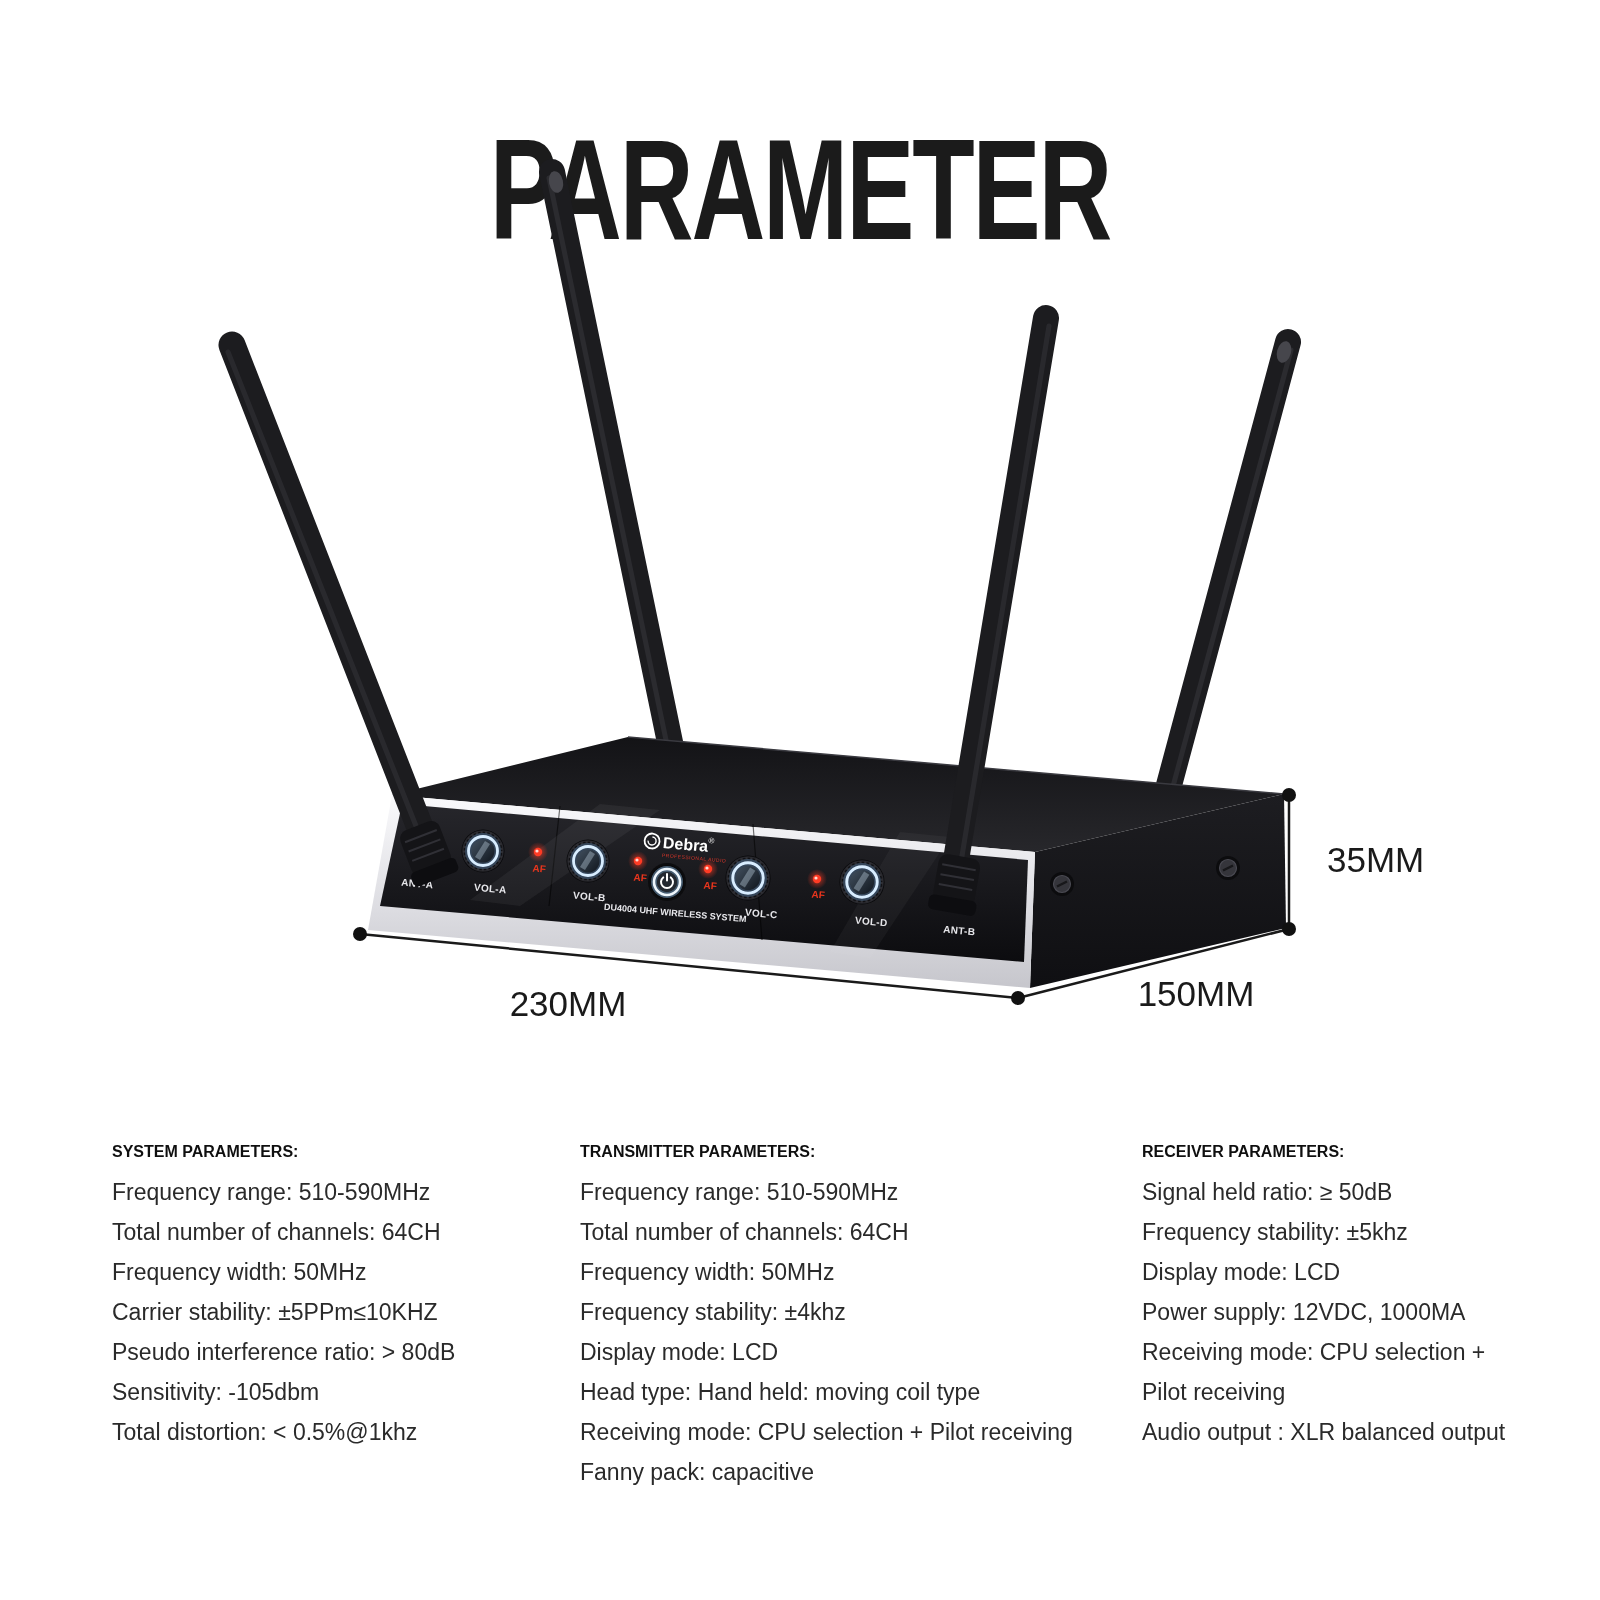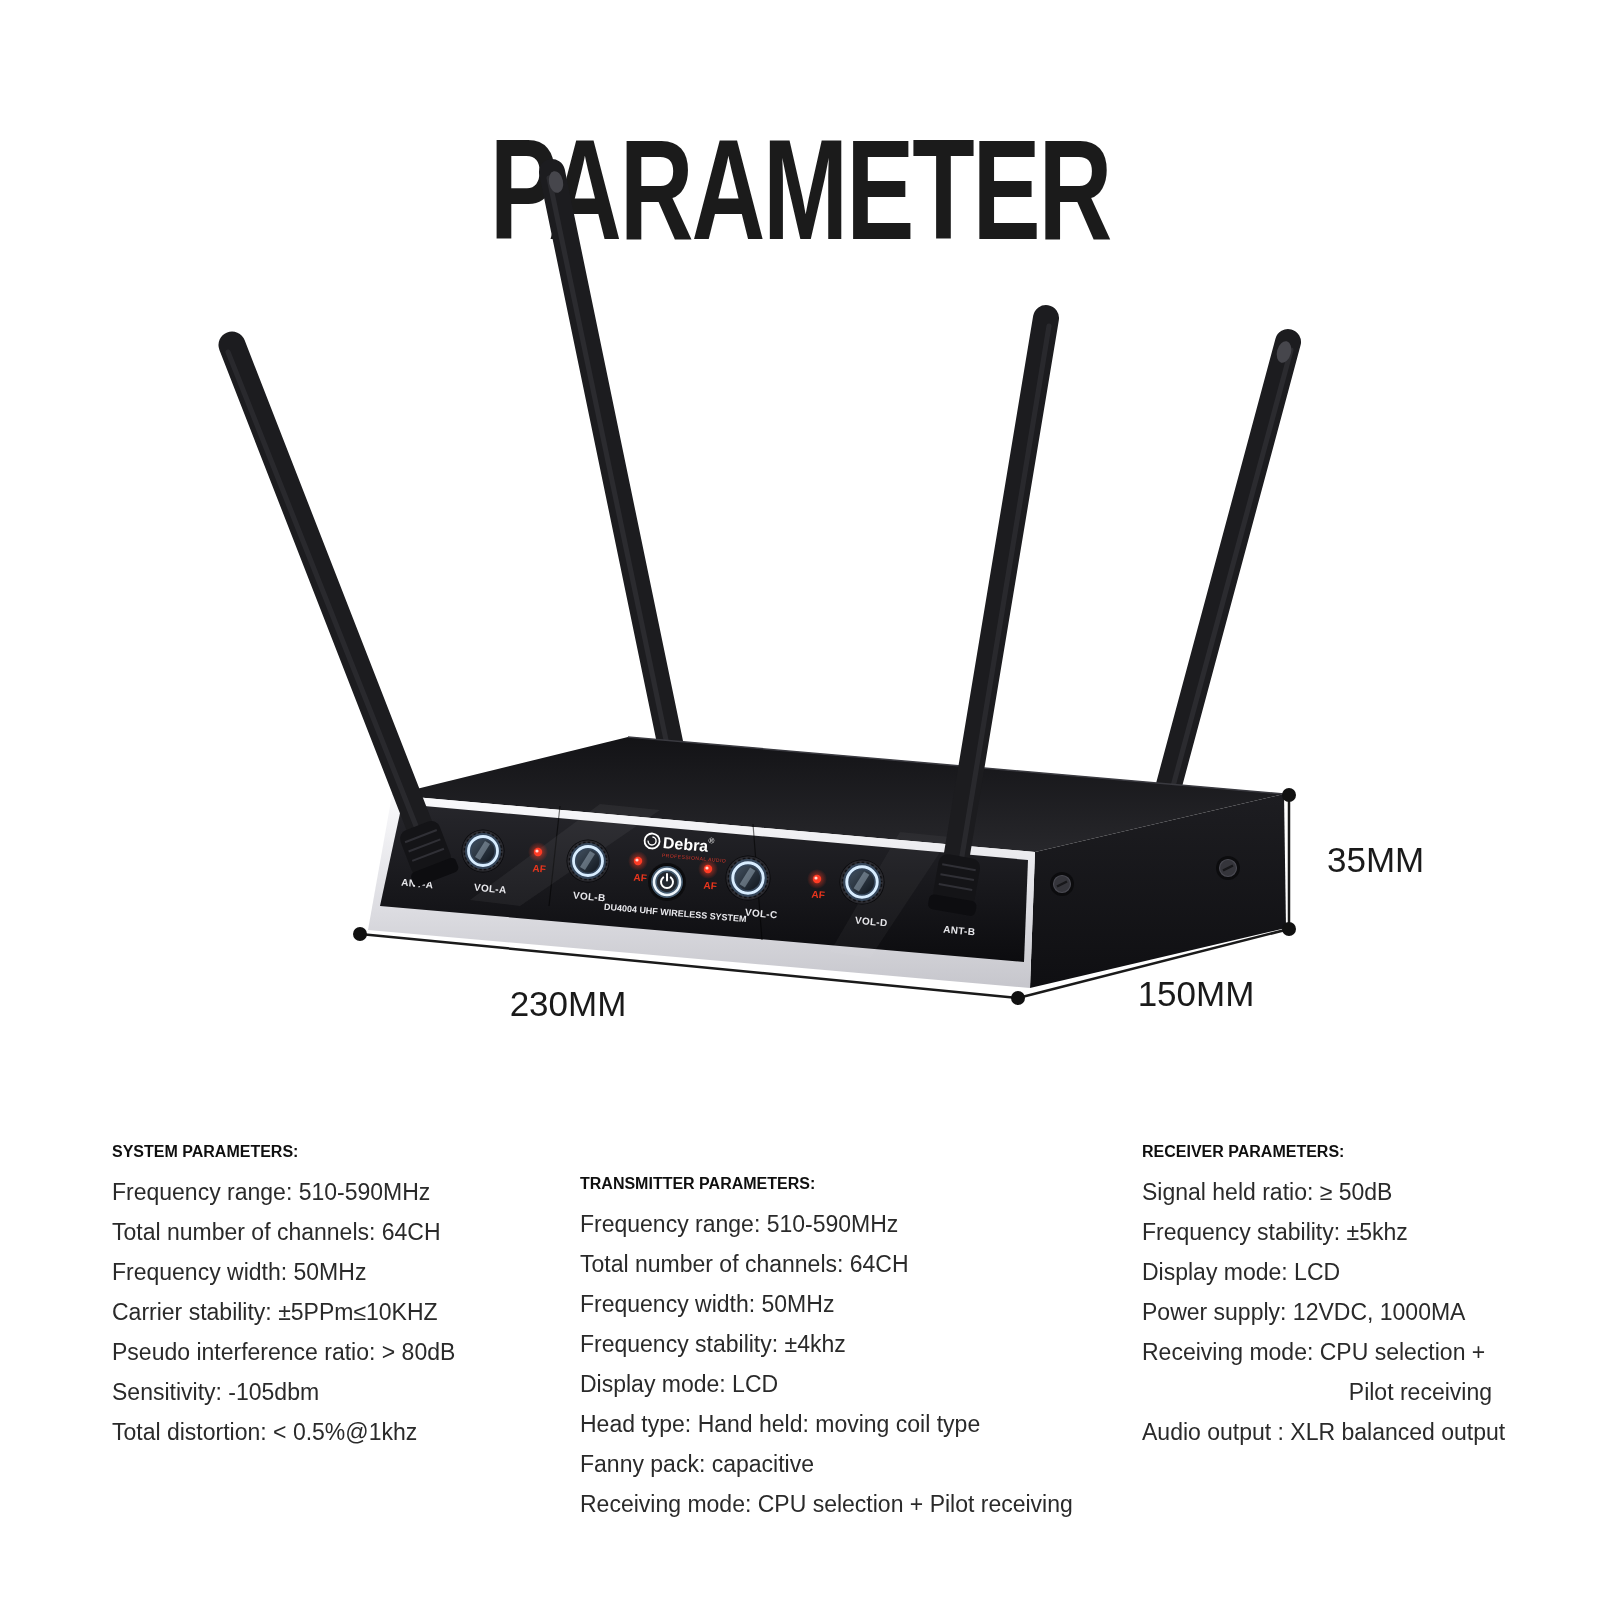--- a/index.html
+++ b/index.html
@@ -9,23 +9,23 @@
   .title-wrap span{display:inline-block;font-size:142px;font-weight:bold;
        letter-spacing:-3px;color:#1b1b1b;transform:scaleX(0.72);transform-origin:center top;
        white-space:nowrap;}
   .stage{position:absolute;left:0;top:0;width:1600px;height:1600px;}
   svg{font-family:"Liberation Sans",sans-serif;}
   .spec-col{position:absolute;top:1132px;font-size:23px;line-height:40px;
        color:#2a2a2a;white-space:nowrap;}
   .spec-col p{margin:0;}
   .spec-col .hd{font-weight:bold;font-size:16px;color:#0f0f0f;}
   #col-system{left:112px;}
-  #col-transmitter{left:580px;margin-top:32px;}
+  #col-transmitter{left:580px;}
   #col-receiver{left:1142px;width:350px;}
-  #col-receiver .r{text-align:right;}
+  #col-receiver .r{text-align:left;}
 </style>
 </head>
 <body>
 
 <div class="title-wrap">
   <span>PARAMETER</span>
 </div>
 
 <div class="stage">
 <svg width="1600" height="1600" viewBox="0 0 1600 1600">
@@ -206,22 +206,22 @@
 </div>
 
 <div class="spec-col" id="col-transmitter">
   <p class="hd">TRANSMITTER PARAMETERS:</p>
   <p>Frequency range: 510-590MHz</p>
   <p>Total number of channels: 64CH</p>
   <p>Frequency width: 50MHz</p>
   <p>Frequency stability: ±4khz</p>
   <p>Display mode: LCD</p>
   <p>Head type: Hand held: moving coil type</p>
+  <p>Receiving mode: CPU selection + Pilot receiving</p>
   <p>Fanny pack: capacitive</p>
-  <p>Receiving mode: CPU selection + Pilot receiving</p>
 </div>
 
 <div class="spec-col" id="col-receiver">
   <p class="hd">RECEIVER PARAMETERS:</p>
   <p>Signal held ratio: ≥ 50dB</p>
   <p>Frequency stability: ±5khz</p>
   <p>Display mode: LCD</p>
   <p>Power supply: 12VDC, 1000MA</p>
   <p>Receiving mode: CPU selection +</p>
   <p class="r">Pilot receiving</p>

